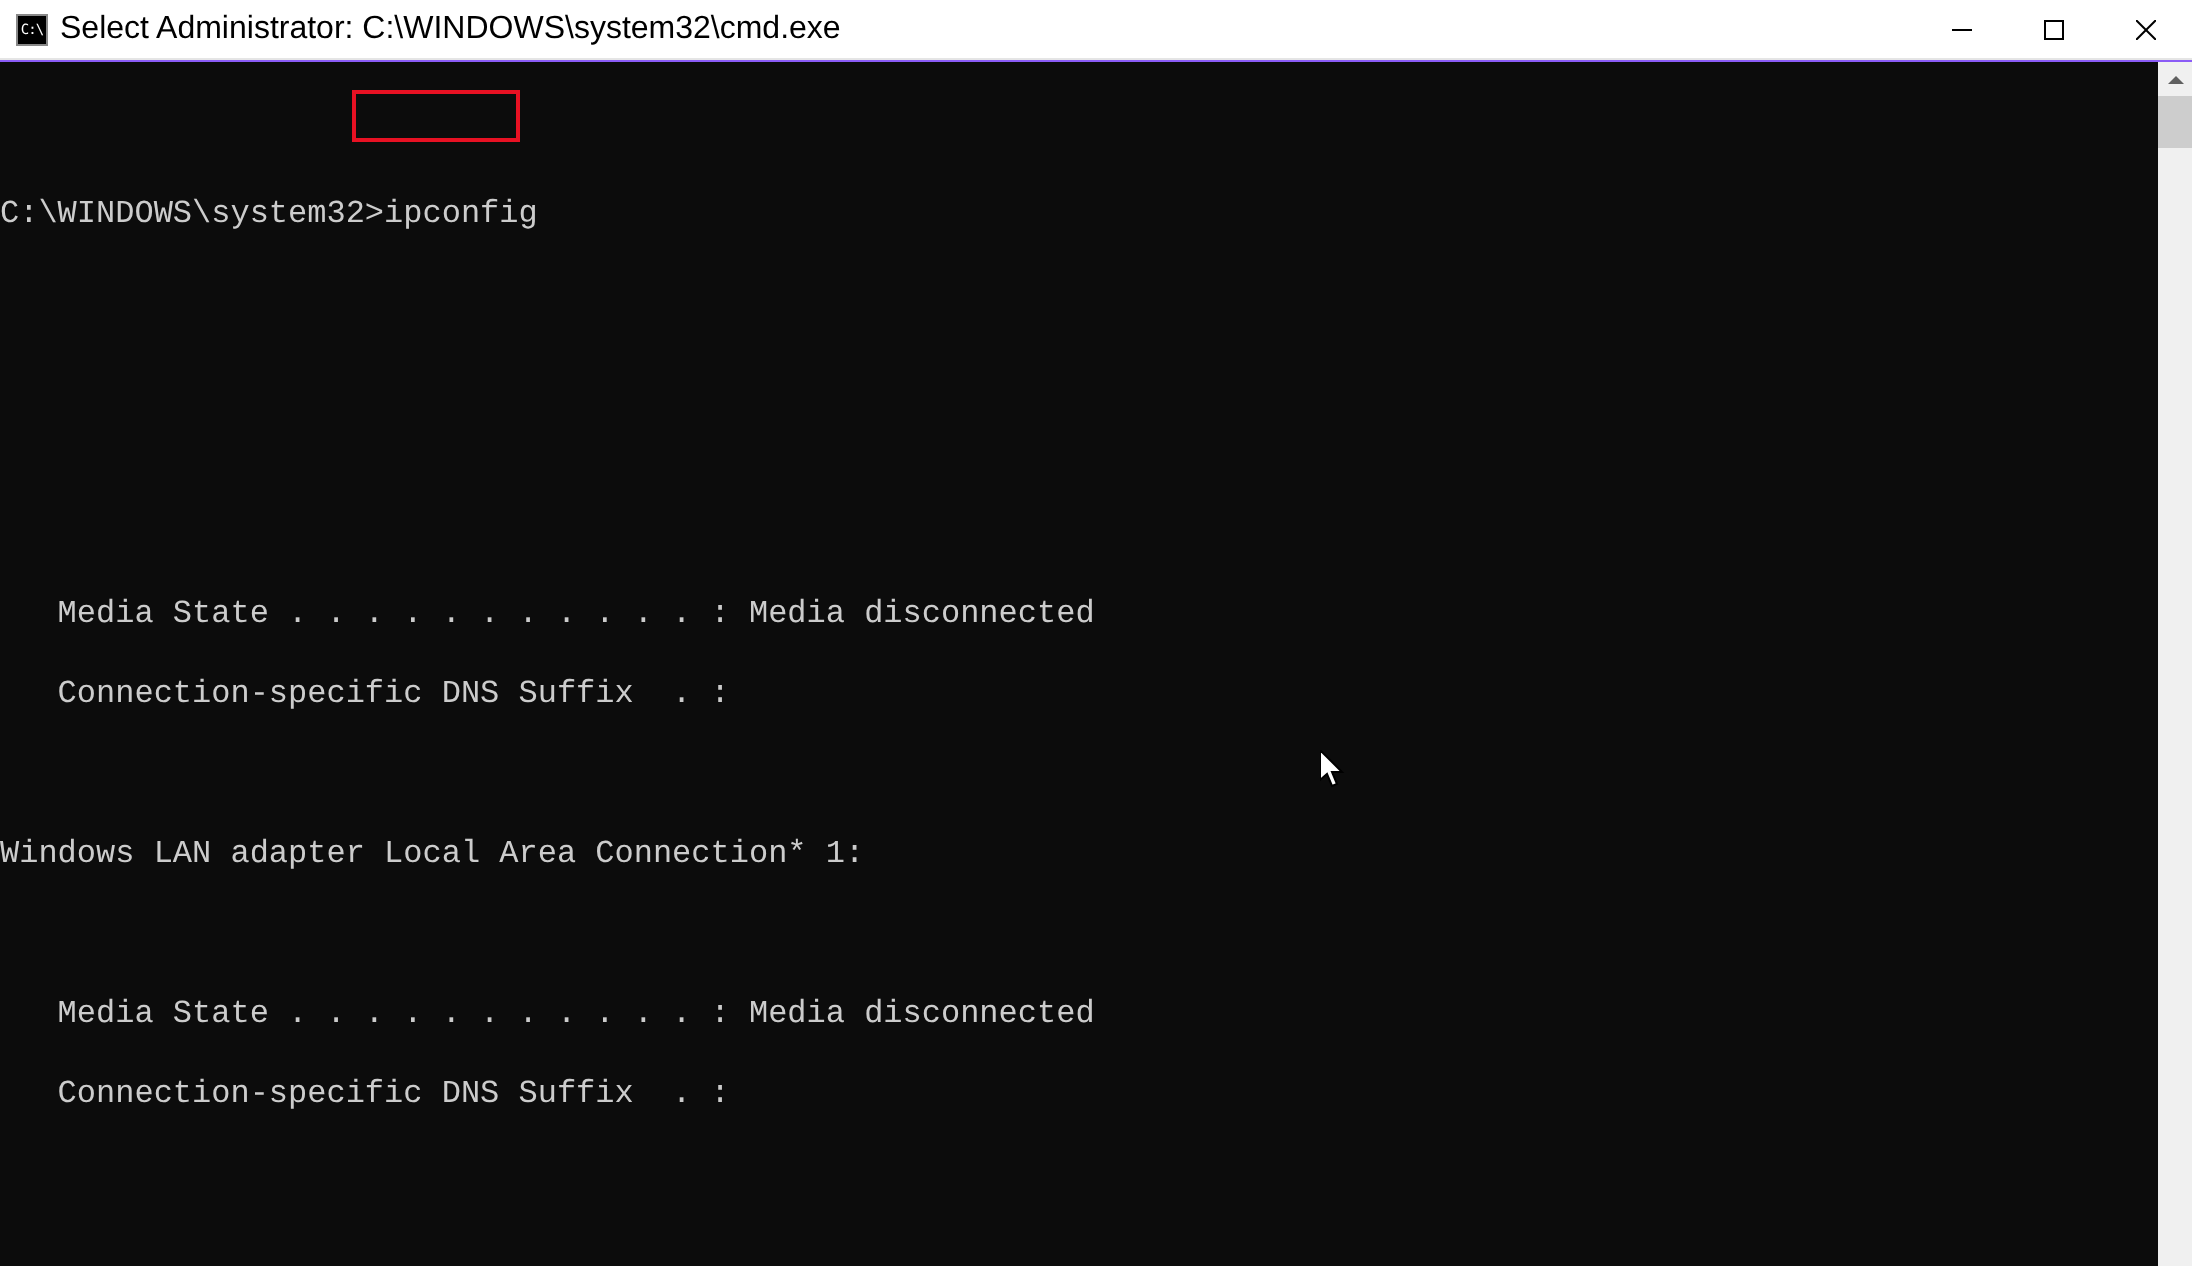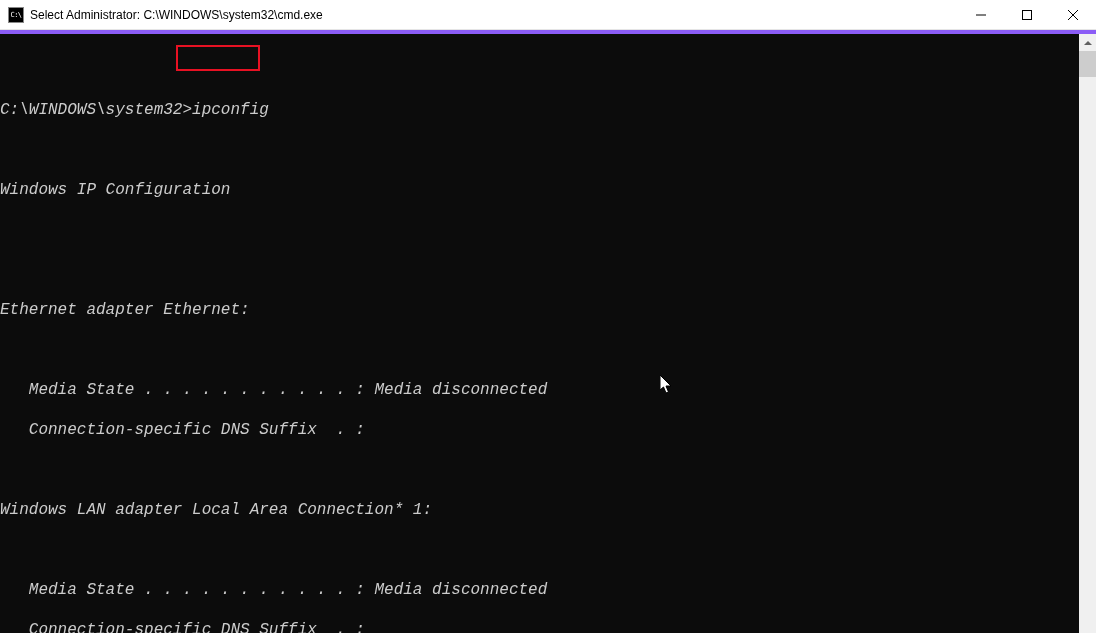--- a/index.html
+++ b/index.html
@@ -26,21 +26,21 @@
       align-items: center;
       justify-content: center;
       background: #000;
       border: 1px solid #888;
       font-size: 7px;
       color: #fff;
       font-family: monospace;
       letter-spacing: -0.5px;
     }
     .titlebar-text {
-      font-size: 12px;
+      font-size: 16px;
       color: #000;
       flex: 1;
     }
     .window-controls {
       display: flex;
       height: 100%;
     }
     .win-btn {
       width: 46px;
       height: 100%;
@@ -49,22 +49,21 @@
       justify-content: center;
       background: transparent;
       border: none;
       font-family: inherit;
     }
     .win-btn svg { width: 10px; height: 10px; }
     .terminal-wrap {
       display: flex;
       height: 603px;
       width: 100%;
-      border-top: 4px solid #8b5cf6;
-      font-style: italic;
+      border-top: 1px solid #8b5cf6;
     }
     .terminal {
       flex: 1;
       background: #0c0c0c;
       color: #cccccc;
       font-family: Consolas, 'Courier New', monospace;
       font-size: 16px;
       line-height: 20px;
       padding: 6px 0 0 0;
       white-space: pre;
@@ -136,24 +135,22 @@
         </svg>
     </button>
   </div>
 </div>
 
 <div class="terminal-wrap">
   <div class="terminal">
 <span class="term-line"></span>
 <span class="term-line"><span>C:\WINDOWS\system32&gt;</span><span>ipconfig</span></span>
 <span class="term-line"></span>
-<span class="term-line">Windows IP Configuration</span>
 <span class="term-line"></span>
 <span class="term-line"></span>
-<span class="term-line">Ethernet adapter Ethernet:</span>
 <span class="term-line"></span>
 <span class="term-line">   Media State . . . . . . . . . . . : Media disconnected</span>
 <span class="term-line">   Connection-specific DNS Suffix  . :</span>
 <span class="term-line"></span>
 <span class="term-line">Windows LAN adapter Local Area Connection* 1:</span>
 <span class="term-line"></span>
 <span class="term-line">   Media State . . . . . . . . . . . : Media disconnected</span>
 <span class="term-line">   Connection-specific DNS Suffix  . :</span>
 
 

